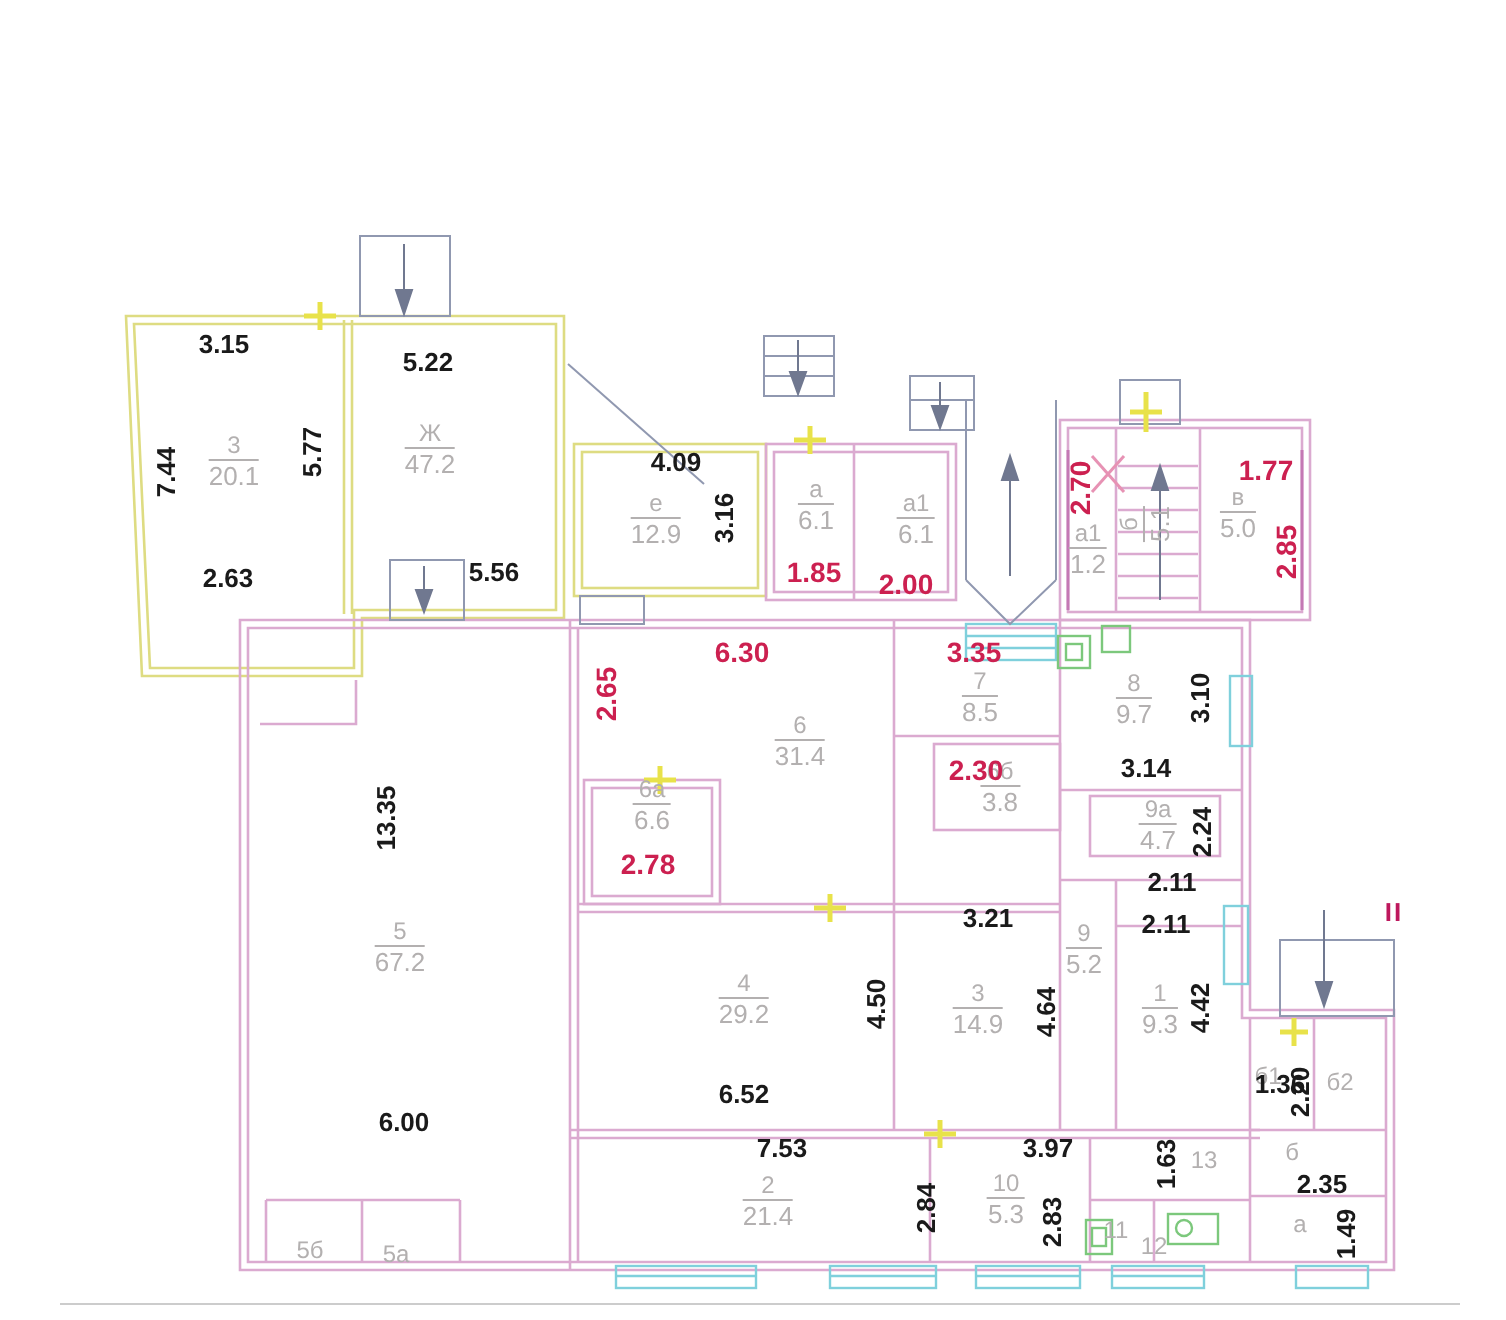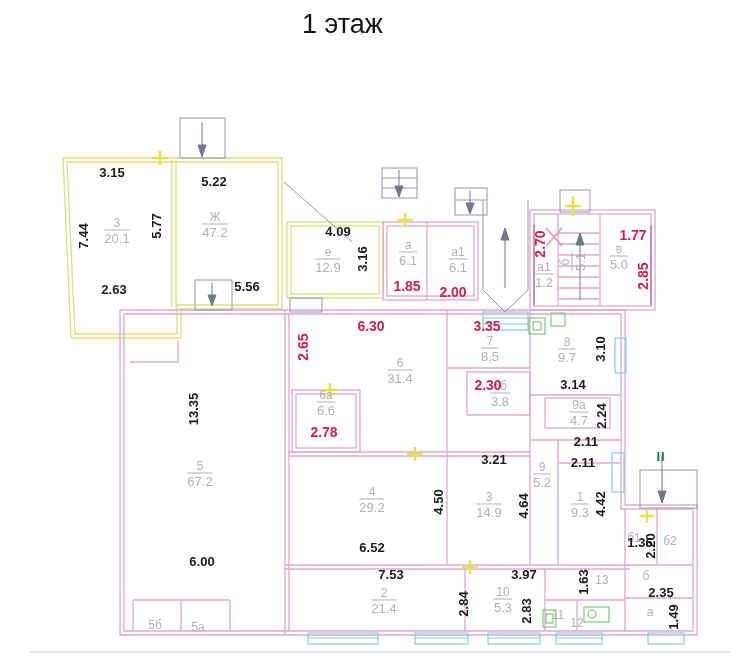--- a/index.html
+++ b/index.html
@@ -14,21 +14,21 @@
   .dim.red { color:#cc2050; font-size:14px; }
   .room { position:absolute; transform:translate(-50%,-50%); text-align:center;
           color:#b3b0b0; white-space:nowrap; }
   .room.rv { transform:translate(-50%,-50%) rotate(-90deg); }
   .room .num { display:block; font-size:12px; line-height:13px;
                border-bottom:1px solid #b3b0b0; padding:0 3px; }
   .room .area { display:block; font-size:13px; line-height:15px; }
   .tag { position:absolute; transform:translate(-50%,-50%); font-size:12px;
          color:#b3b0b0; white-space:nowrap; }
   .marker { position:absolute; transform:translate(-50%,-50%); font-size:13px;
-            font-weight:700; color:#15803d; letter-spacing:1px; }
+            font-weight:700; color:#be185d; letter-spacing:1px;margin-left:36px; }
 </style>
 </head>
 <body>
 
 <div class="plan">
 
   <svg width="753" height="660" viewBox="0 0 753 660">
 
     <g stroke="#dedc82" fill="none" stroke-width="1.3">
       <path d="M63,158 L282,158 L282,309 L181,309 L181,338 L71,338 Z"></path>
@@ -172,21 +172,20 @@
       <line x1="407" y1="454" x2="423" y2="454"></line>
         <line x1="415" y1="447" x2="415" y2="461"></line>
       <line x1="462" y1="567" x2="478" y2="567"></line>
         <line x1="470" y1="560" x2="470" y2="574"></line>
       <line x1="640" y1="516" x2="654" y2="516"></line>
         <line x1="647" y1="509" x2="647" y2="523"></line>
     </g>
   </svg>
 
   <div class="titleblock">
-    <div>1 этаж</div>
   </div>
 
   <div class="room" style="left:117px;top:231px">
       <span class="num">3</span>
       <span class="area">20.1</span>
     </div>
   <div class="room" style="left:215px;top:225px">
       <span class="num">Ж</span>
       <span class="area">47.2</span>
     </div>

